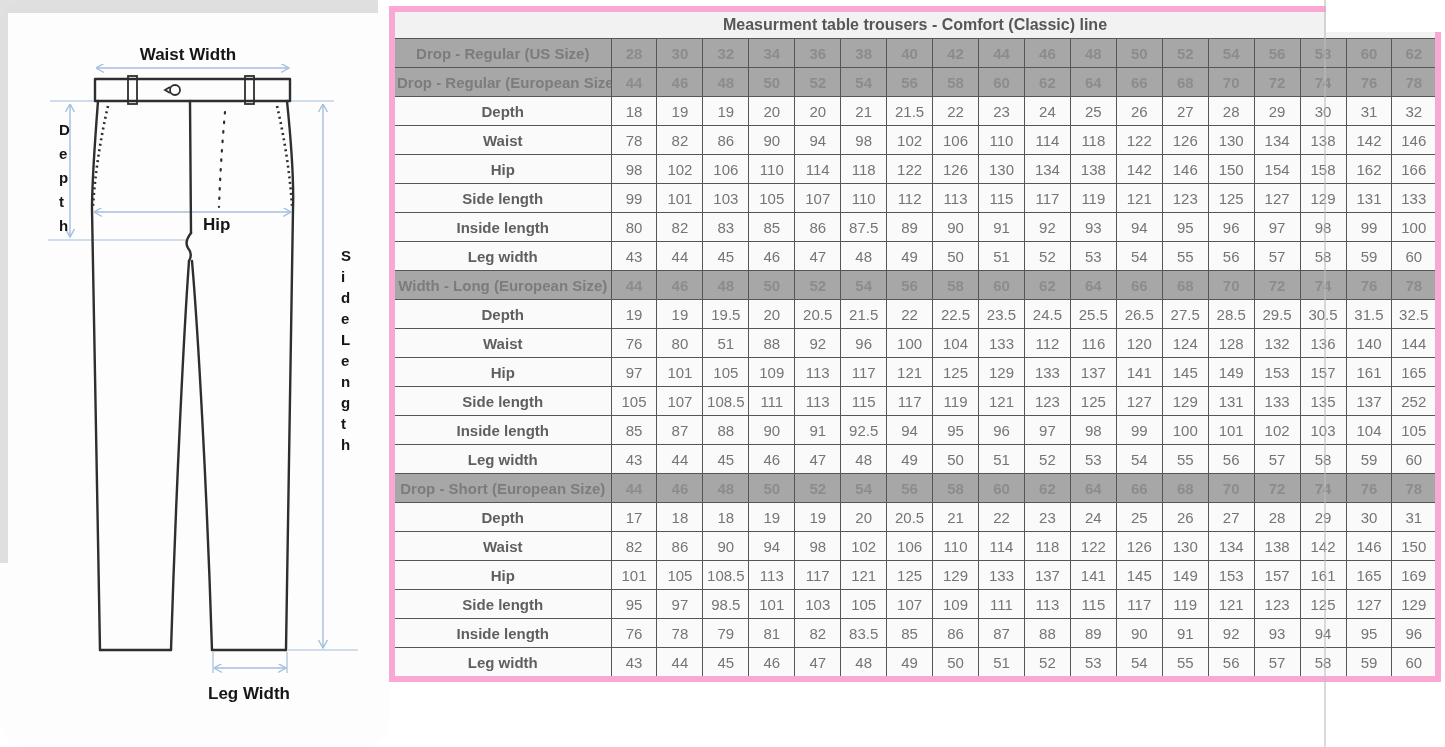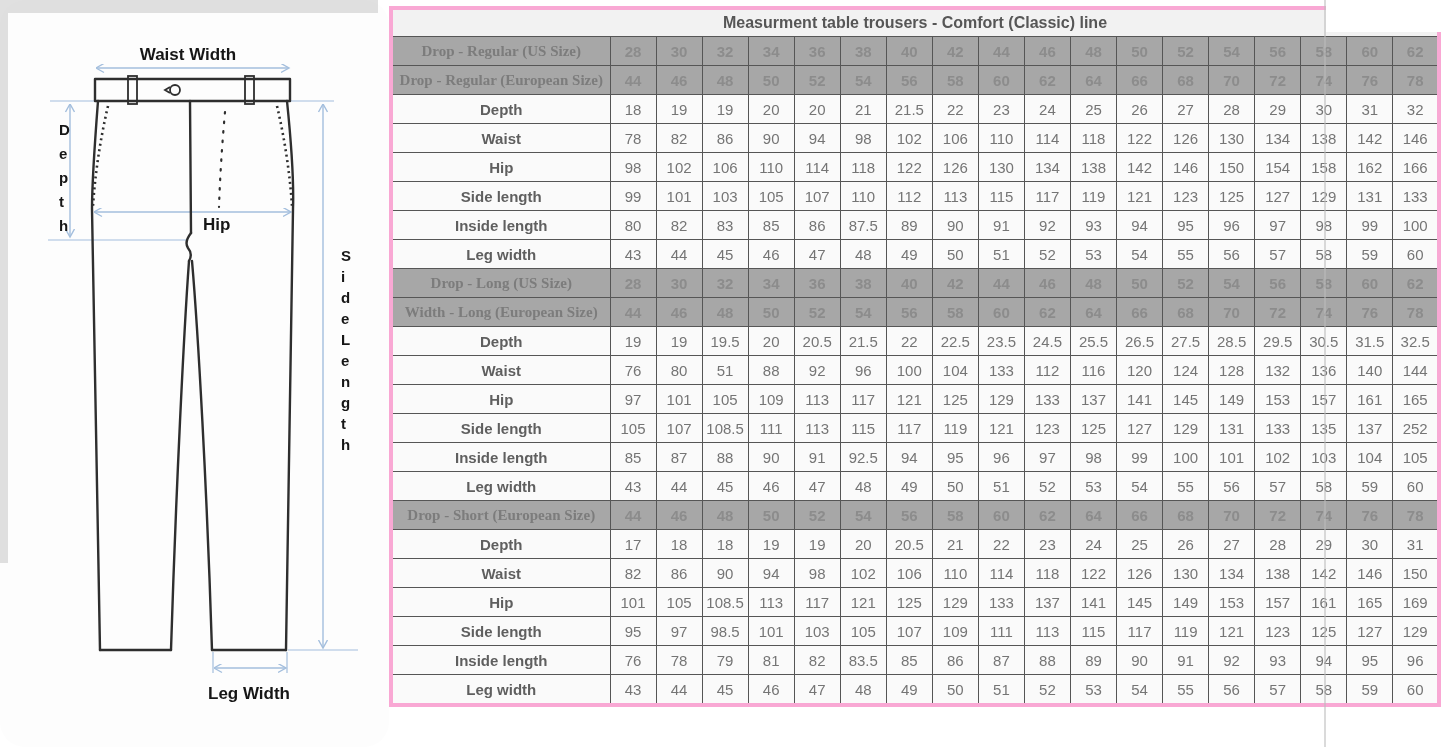--- a/index.html
+++ b/index.html
@@ -20,31 +20,31 @@
   .scan-edge{fill:#c6c6c6;opacity:.55;}
   .vlabel{
     position:absolute;width:4px;text-align:center;overflow:visible;
     font-weight:bold;font-size:15px;color:var(--d-label,#161616);
     word-break:break-all;white-space:pre-wrap;
   }
   .vlabel-depth{left:59px;top:118px;line-height:24px;}
   .vlabel-side{left:341px;top:245px;line-height:21px;}
   
   .table-panel{position:absolute;left:389px;top:6px;width:1052px;height:736px;}
-  table{border-collapse:collapse;table-layout:fixed;width:1052px;border:4px solid #f9a8d4;}
+  table{border-collapse:collapse;table-layout:fixed;width:1052px;border:6px solid #f9a8d4;}
   td,th{border:1px solid var(--t-border,#565656);padding:0 2px;overflow:hidden;white-space:nowrap;}
   .title-cell{
     height:26px;background:var(--t-title_bg,#f2f2f2);color:var(--t-title_text,#565656);
     font-weight:bold;font-size:16px;text-align:center;
   }
   tbody th{height:28px;background:var(--t-body_bg,#fafafa);color:var(--t-body_label,#5f5f5f);
     font-weight:bold;font-size:15px;text-align:center;}
   tbody td{height:28px;background:var(--t-body_bg,#fafafa);color:var(--t-body_value,#757575);
     font-size:15px;text-align:center;}
-  tr.size-row th{background:var(--t-header_bg,#a7a7a7);color:var(--t-header_label,#7c7c7c);font-family:Liberation Serif, serif;}
+  tr.size-row th{background:var(--t-header_bg,#a7a7a7);color:var(--t-header_label,#7c7c7c);}
   tr.size-row td{background:var(--t-header_bg,#a7a7a7);color:var(--t-header_value,#8c8c8c);font-weight:bold;}
   
   .title-patch{position:absolute;left:1326px;top:0;width:119px;height:32px;background:#ffffff;}
   .page-seam{position:absolute;left:1324px;top:0;width:2px;height:747px;background:#bcbcbc;opacity:.55;}
 </style>
 </head>
 <body>
 
 <div class="diagram-panel">
   <svg width="389" height="747" viewBox="0 0 389 747">
@@ -274,41 +274,20 @@
           <td>53</td>
           <td>54</td>
           <td>55</td>
           <td>56</td>
           <td>57</td>
           <td>58</td>
           <td>59</td>
           <td>60</td>
         </tr>
         <tr class="size-row">
-          <th>Drop - Long (US Size)</th>
-          <td>28</td>
-          <td>30</td>
-          <td>32</td>
-          <td>34</td>
-          <td>36</td>
-          <td>38</td>
-          <td>40</td>
-          <td>42</td>
-          <td>44</td>
-          <td>46</td>
-          <td>48</td>
-          <td>50</td>
-          <td>52</td>
-          <td>54</td>
-          <td>56</td>
-          <td>58</td>
-          <td>60</td>
-          <td>62</td>
-        </tr>
-        <tr class="size-row">
           <th>Width - Long (European Size)</th>
           <td>44</td>
           <td>46</td>
           <td>48</td>
           <td>50</td>
           <td>52</td>
           <td>54</td>
           <td>56</td>
           <td>58</td>
           <td>60</td>

